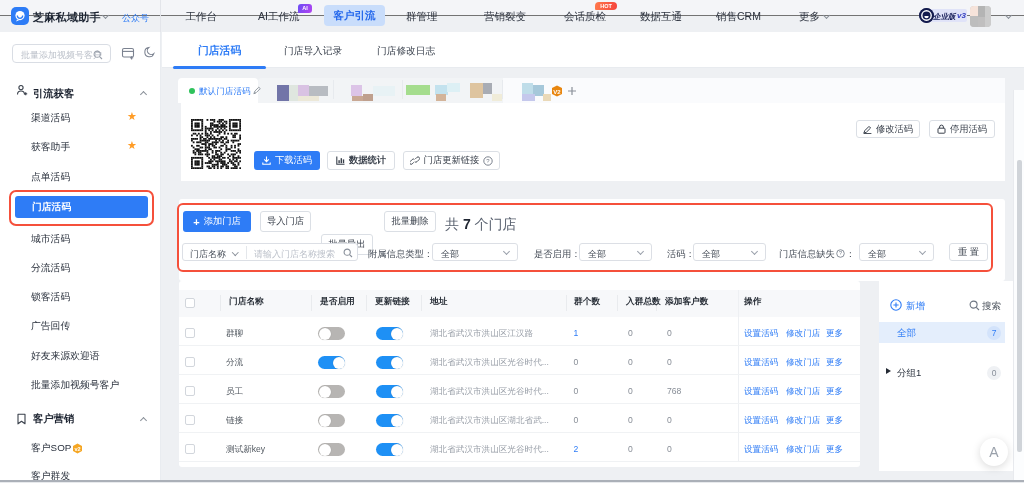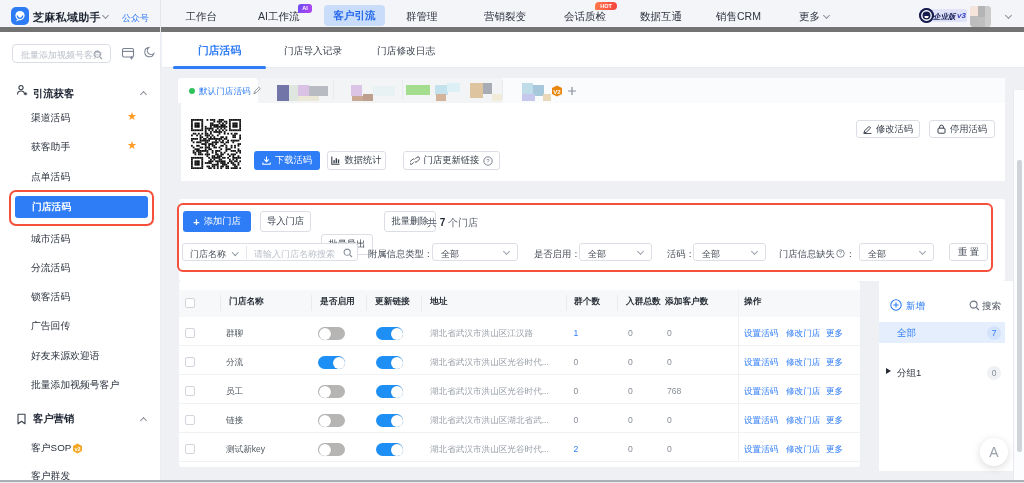--- a/index.html
+++ b/index.html
@@ -1,21 +1,21 @@
 <!DOCTYPE html>
 <html><head>
 <meta charset="utf-8">
 <style>
 * { margin:0; padding:0; box-sizing:border-box; }
 html,body { width:1024px; height:483px; overflow:hidden; font-family:"Liberation Sans",sans-serif; background:#eef0f3; }
 .abs { position:absolute; }
 .chev { display:inline-block; width:5px; height:5px; border-right:1.2px solid #8a9099; border-bottom:1.2px solid #8a9099; transform:rotate(45deg); }
 .chevup { transform:rotate(-135deg); }
 
-#header { position:absolute; left:0; top:0; width:1024px; height:32px; background:#f4f5f8; border-bottom:5px solid #737373; z-index:30; }
+#header { position:absolute; left:0; top:0; width:1024px; height:16px; background:#f4f5f8; border-bottom:1px solid #737373; z-index:30; }
 #logoarea { position:absolute; left:160px; top:0; width:1px; height:32px; background:#e3e5ea; }
 #logo { position:absolute; left:11px; top:7px; width:18px; height:18px; border-radius:5px; background:#2d7cf6; }
 #brand { position:absolute; left:33px; top:10px; font-size:11px; font-weight:bold; color:#1c2432; letter-spacing:0.3px; }
 #gzh { position:absolute; left:122px; top:11.5px; font-size:9px; color:#2e7cf6; }
 .navitem { position:absolute; top:10px; font-size:10.5px; color:#2e3440; white-space:nowrap; }
 #navpill { position:absolute; left:324px; top:5px; width:61px; height:21px; background:#c9ddfb; border-radius:4px; }
 #navpill span { position:absolute; left:50%; top:50%; transform:translate(-50%,-50%); font-size:10.5px; font-weight:bold; color:#2367ec; white-space:nowrap; }
 .badge-ai { position:absolute; left:298px; top:4px; width:14px; height:8.5px; border-radius:3px 3px 3px 0.5px; background:linear-gradient(120deg,#6a4df5,#b543f0); color:#fff; font-size:5.5px; font-weight:bold; text-align:center; line-height:8.5px; }
 .badge-hot { position:absolute; left:595px; top:2px; width:22px; height:8px; border-radius:4px 4px 4px 1px; background:linear-gradient(100deg,#ff7a4d,#f5433c); color:#fff; font-size:5.5px; font-weight:bold; text-align:center; line-height:8px; }
 #vippill { position:absolute; left:926px; top:9px; width:41px; height:13px; background:#e0e3f8; border-radius:2px; }
@@ -650,21 +650,21 @@
             <rect x="41.38" y="48.28" width="1.82" height="1.82"></rect>
             <rect x="43.10" y="48.28" width="1.82" height="1.82"></rect>
             <rect x="44.83" y="48.28" width="1.82" height="1.82"></rect>
             <rect x="48.28" y="48.28" width="1.82" height="1.82"></rect>
           </g>
         </svg></div>
     <div class="btn btn-blue" style="left:73px;top:48px;width:66px;">
       <svg class="ic" style="margin-right:4px;" width="9" height="9" viewBox="0 0 9 9">
           <path d="M4.5 0.5 v5 M2.2 3.4 L4.5 5.7 L6.8 3.4 M0.8 6.5 v1.8 h7.4 v-1.8" fill="none" stroke="#fff" stroke-width="1.1"></path>
         </svg>下载活码</div>
-    <div class="btn" style="left:146px;top:48px;width:59px;">
+    <div class="btn" style="left:146px;top:48px;width:68px;font-weight:bold;">
       <svg class="ic" style="margin-right:4px;" width="9" height="9" viewBox="0 0 9 9">
           <path d="M0.8 0.5 v7.7 h7.7" fill="none" stroke="#3a414c" stroke-width="1.1"></path>
           <rect x="2.4" y="4.2" width="1.4" height="3" fill="#3a414c"></rect>
           <rect x="4.6" y="2.2" width="1.4" height="5" fill="#3a414c"></rect>
           <rect x="6.8" y="3.4" width="1.4" height="3.8" fill="#3a414c"></rect>
         </svg>数据统计</div>
     <div class="btn" style="left:222px;top:48px;width:97px;">
       <svg class="ic" style="margin-right:4px;" width="10" height="10" viewBox="0 0 10 10">
           <path d="M4.2 6.8 L2.4 8.6 a1.7 1.7 0 0 1 -2.4 -2.4 L2.4 3.8 a1.7 1.7 0 0 1 2.4 0 M5.8 3.2 L7.6 1.4 a1.7 1.7 0 0 1 2.4 2.4 L7.6 6.2 a1.7 1.7 0 0 1 -2.4 0" fill="none" stroke="#3a414c" stroke-width="1" transform="scale(0.92)"></path>
         </svg>门店更新链接
@@ -682,21 +682,21 @@
           <rect x="1" y="4.2" width="7" height="5" rx="0.8" fill="none" stroke="#3a414c" stroke-width="1"></rect>
           <path d="M2.6 4.2 V3 a1.9 1.9 0 0 1 3.8 0 v1.2" fill="none" stroke="#3a414c" stroke-width="1"></path>
         </svg>停用活码</div>
   </div>
 
   <div id="fcard">
     <div class="btn btn-blue" style="left:4px;top:12px;width:68px;height:21px;"><span style="font-size:11px;margin-right:4px;font-weight:bold;">+</span>添加门店</div>
     <div class="btn" style="left:81px;top:12px;width:51px;height:21px;">导入门店</div>
     <div class="btn" style="left:142px;top:12px;width:52px;height:21px;margin-top:23px;">批量导出</div>
     <div class="btn" style="left:205px;top:12px;width:52px;height:21px;">批量删除</div>
-    <div class="abs" style="left:248px;top:17px;font-size:10px;color:#5a6270;">共 <b style="color:#1f2632;">7</b> 个门店</div>
+    <div class="abs" style="left:266px;top:17px;font-size:14px;color:#5a6270;">共 <b style="color:#1f2632;">7</b> 个门店</div>
 
     <div class="abs" style="left:3px;top:44px;width:176px;height:18px;border:1px solid #dcdfe5;border-radius:3px;background:#fff;">
       <span class="abs" style="left:7px;top:3.5px;font-size:9px;color:#454c57;">门店名称</span>
       <span class="chev" style="position:absolute;left:50px;top:5.5px;width:4.5px;height:4.5px;"></span>
       <span class="abs" style="left:63px;top:2px;width:1px;height:13px;background:#e4e7eb;"></span>
       <span class="abs" style="left:71px;top:3.5px;font-size:9px;color:#bcc1ca;">请输入门店名称搜索</span>
       <svg class="abs" style="left:160px;top:4px;" width="10" height="10" viewBox="0 0 10 10">
           <circle cx="4.2" cy="4.2" r="3.1" fill="none" stroke="#878e99" stroke-width="1.1"></circle>
           <line x1="6.6" y1="6.6" x2="9" y2="9" stroke="#878e99" stroke-width="1.1"></line>
         </svg>

